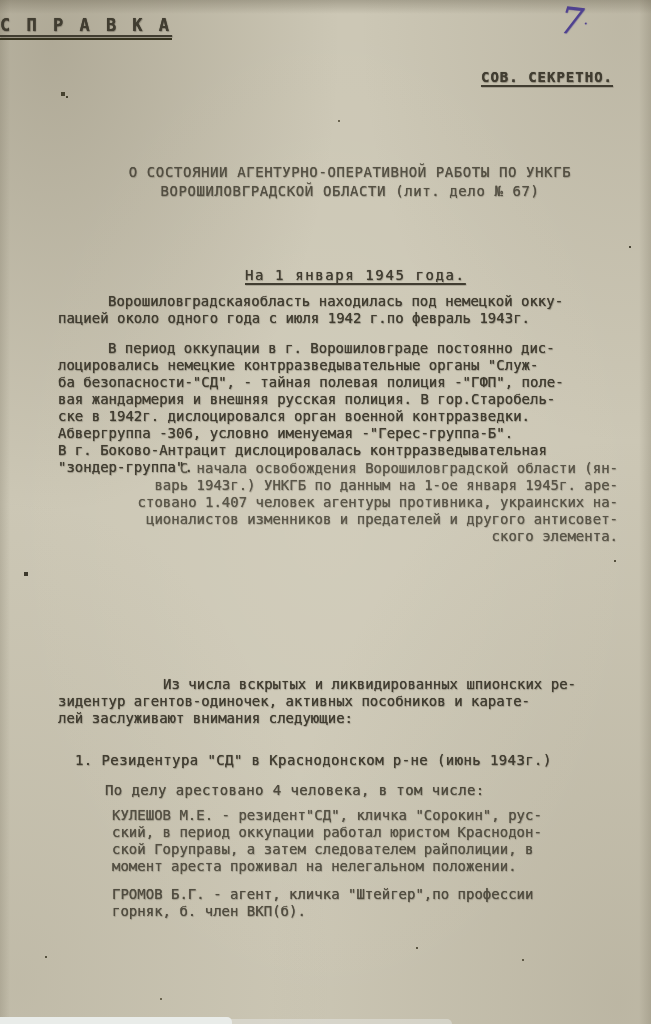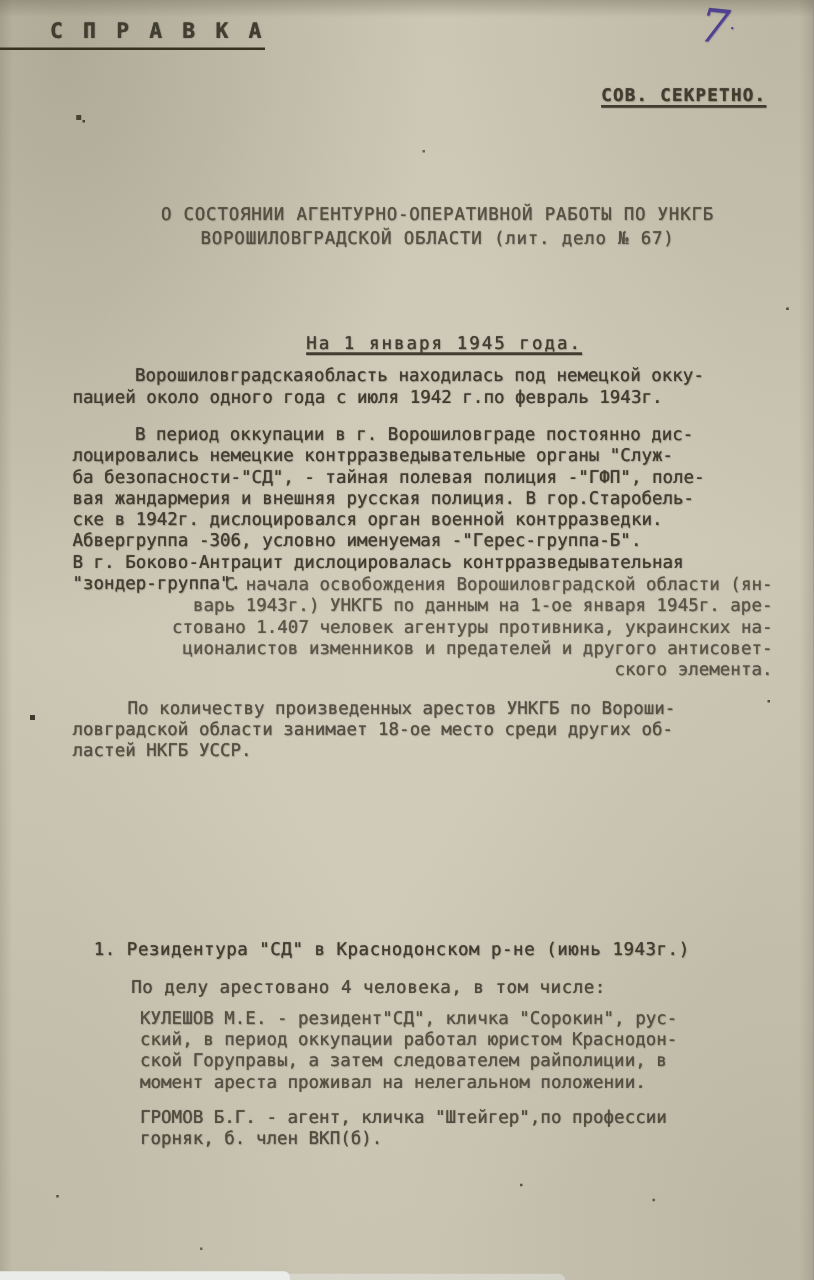--- a/index.html
+++ b/index.html
@@ -31,23 +31,23 @@
   .indent{ text-indent:50px; }
   .indent-lg{ text-indent:105px; }
   .u{ text-decoration:underline; text-decoration-thickness:1.5px; text-underline-offset:3px; }
   .title-wrap{
     left:0; top:117; width:528; text-align:center;
     font-weight:bold; font-size:17px; letter-spacing:3px;
   }
   .title-inner{
     padding-bottom:3px;
     border-bottom:2.5px solid #35321f;
+    text-decoration:underline;
     text-decoration-thickness:2px;
     text-underline-offset:4px;
-    padding-left:40px;
   }
   .subtitle{
     left:45px; top:163px; width:610px; text-align:center;
     letter-spacing:0.6px; line-height:18.5px; opacity:0.85;
   }
   .classification{ right:38px; top:52px; letter-spacing:1px; font-weight:bold; }
   .date-heading{ left:245px; top:250px; letter-spacing:1.6px; }
   .section-heading{ left:148px; top:644px; letter-spacing:1.8px; opacity:0.9; }
   .p1{ left:58px; top:293px; width:560px; }
   .p2{ left:58px; top:340px; width:560px; }
@@ -121,25 +121,25 @@
 Абвергруппа -306, условно именуемая -"Герес-группа-Б".
 В г. Боково-Антрацит дислоцировалась контрразведывательная
 "зондер-группа".</div>
 
   <div class="txt p3">С начала освобождения Ворошиловградской области (ян-
 варь 1943г.) УНКГБ по данным на 1-ое января 1945г. аре-
 стовано 1.407 человек агентуры противника, украинских на-
 ционалистов изменников и предателей  и другого антисовет-
 ского элемента.</div>
 
-  <div class="txt p4">По количеству произведенных арестов УНКГБ по Вороши-
-ловградской области занимает 18-ое место среди других об-
-ластей НКГБ УССР.</div>
 
 
+  <div class="txt p5 indent-lg">Из числа вскрытых и ликвидированных шпионских ре-
+зидентур агентов-одиночек, активных пособников и карате-
+лей заслуживают внимания следующие:</div>
 
   <div class="txt item1-title">1. Резидентура "СД"  в Краснодонском р-не (июнь 1943г.)</div>
 
   <div class="txt item1-subtitle">По делу арестовано 4 человека, в том числе:</div>
 
   <div class="txt person1">КУЛЕШОВ М.Е. - резидент"СД", кличка "Сорокин", рус-
 ский, в период оккупации работал юристом Краснодон-
 ской Горуправы, а затем следователем  райполиции, в
 момент ареста проживал на нелегальном положении.</div>
 

